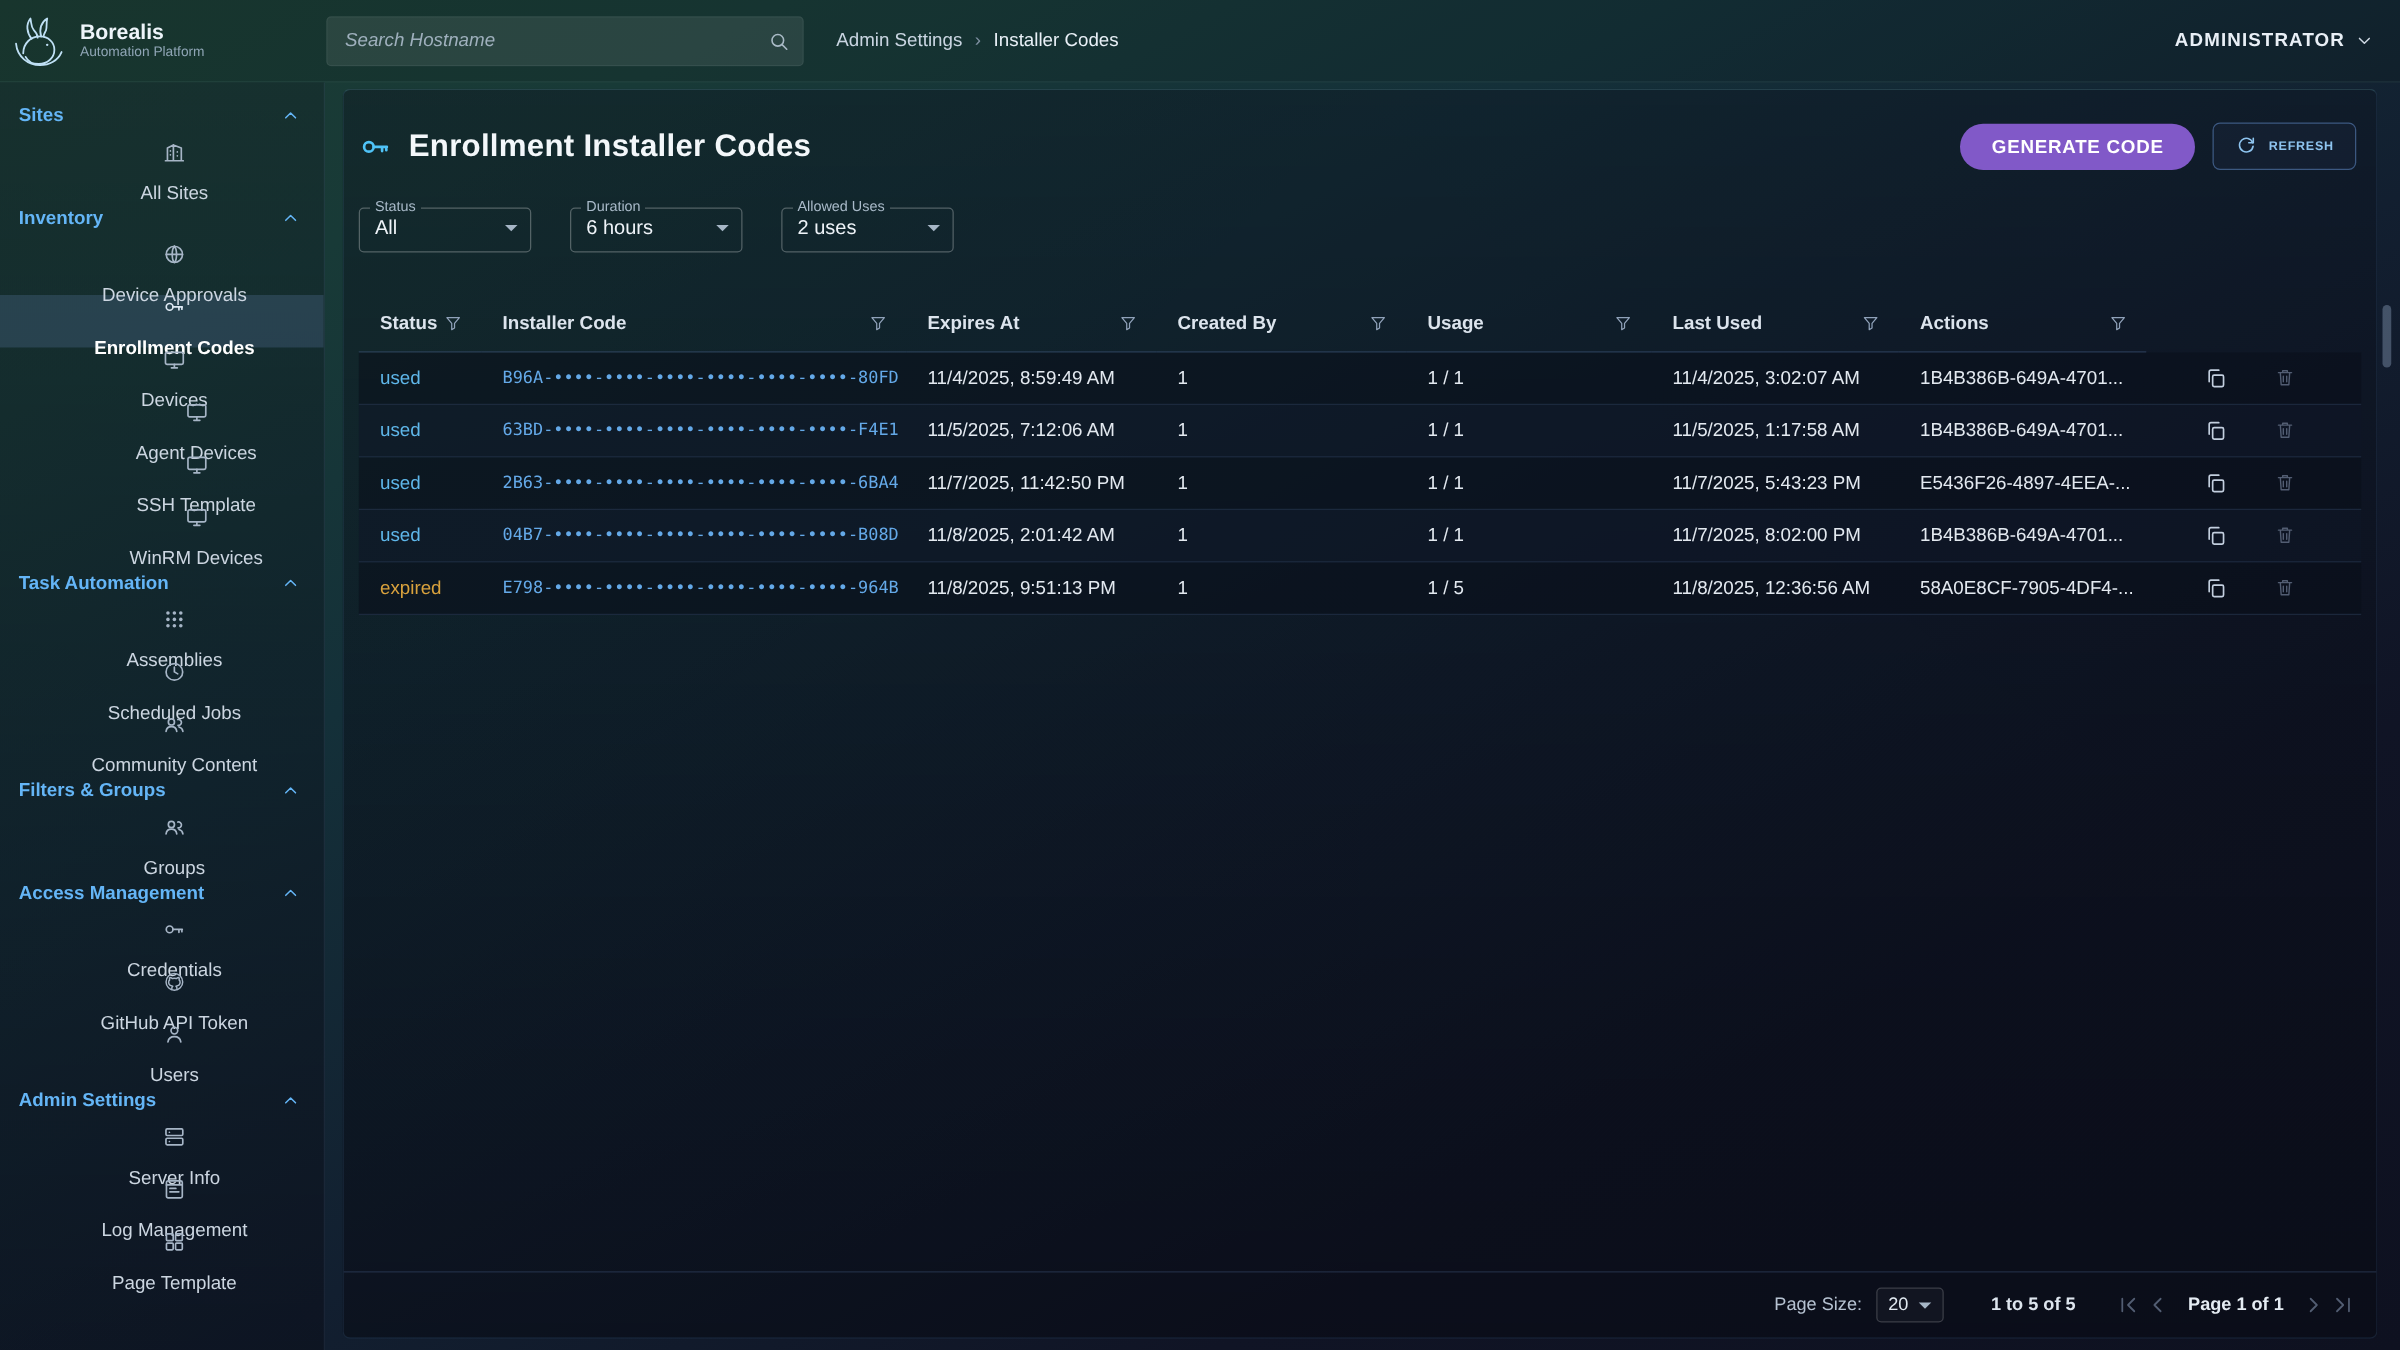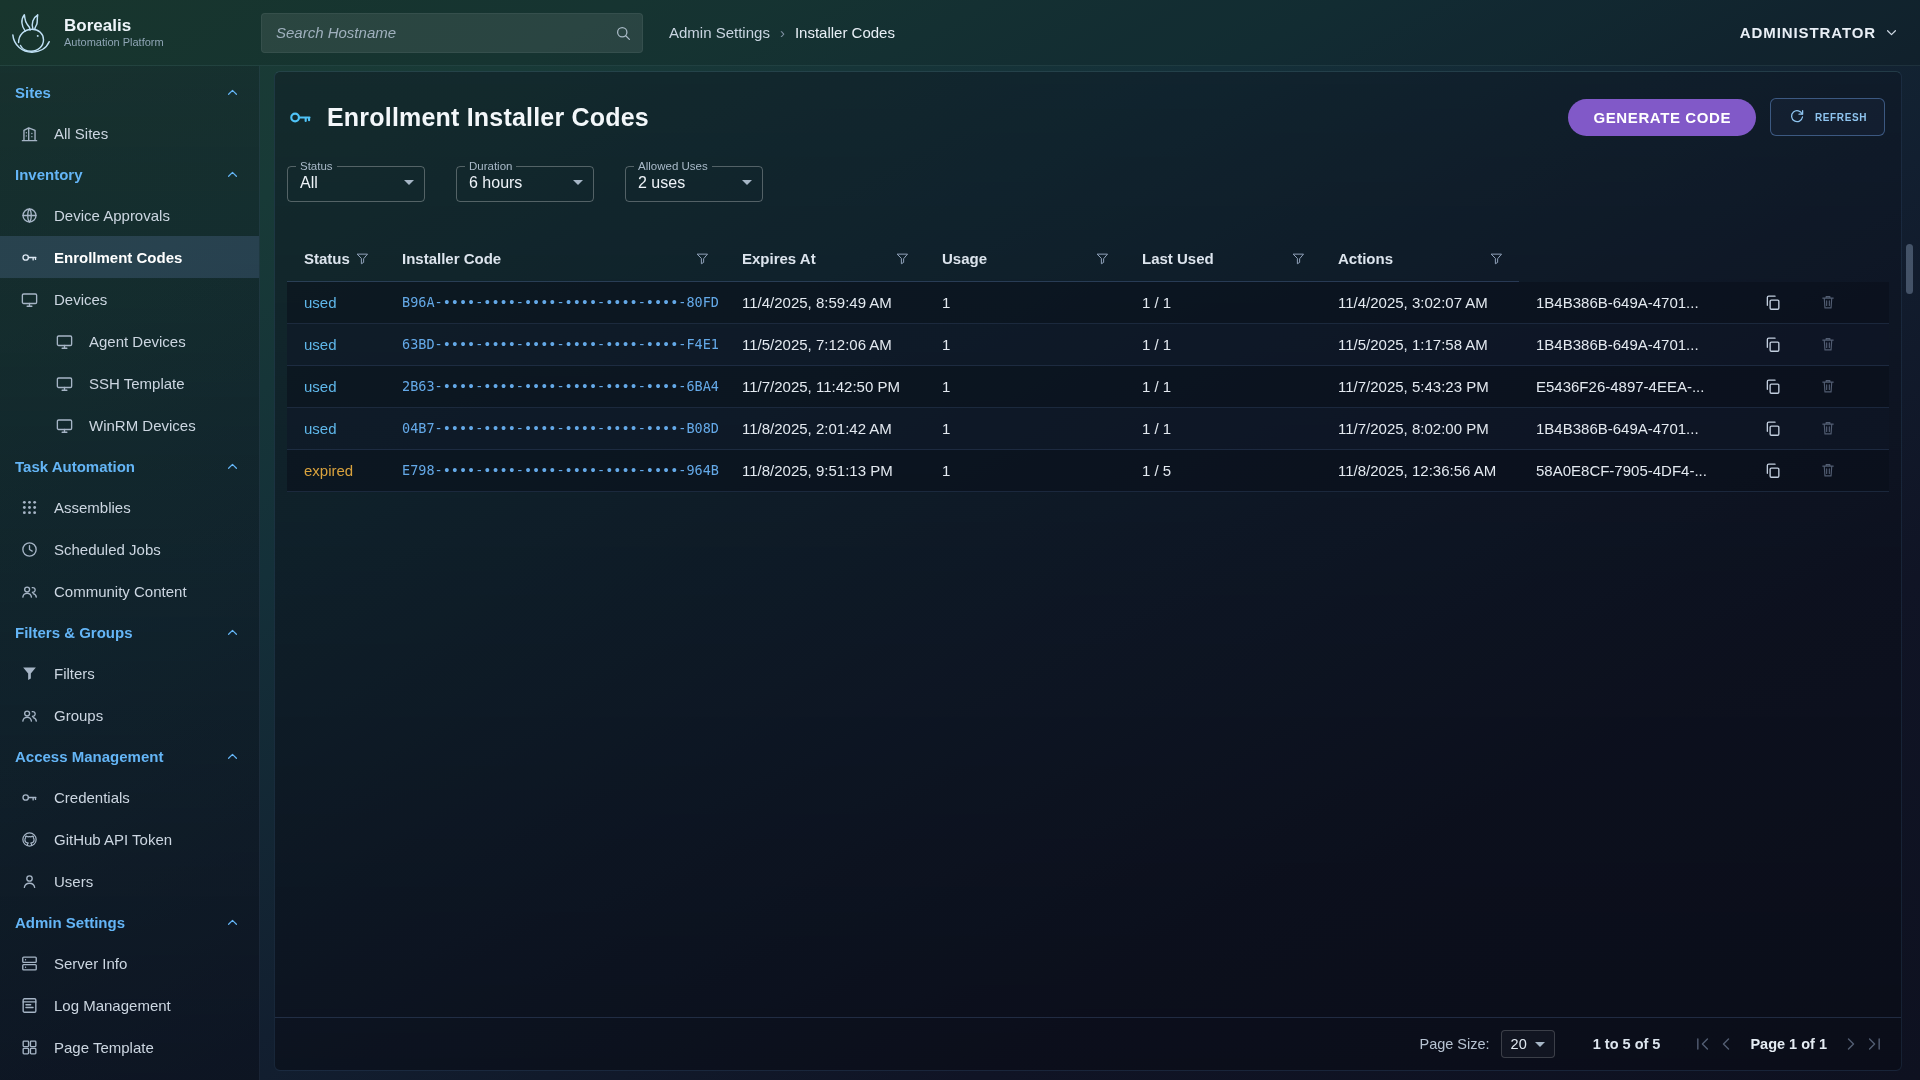--- a/index.html
+++ b/index.html
@@ -27,21 +27,21 @@
   .crumb-1{color:#c9d5e1;}
   .crumb-sep{color:#7f90a2;}
   .crumb-2{color:#e9f0f7;}
   .user{margin-left:auto;margin-right:20px;display:flex;align-items:center;gap:7px;color:#e9eff6;font-size:15px;font-weight:600;letter-spacing:.9px;cursor:pointer;}
   .user .chev{color:#cfd9e4;}
 
   
   .sidebar{grid-row:2;grid-column:1;border-right:1px solid rgba(140,180,230,.10);background:linear-gradient(180deg,rgba(14,22,30,.28),rgba(10,13,24,.55));padding-top:6px;overflow:hidden;box-sizing:border-box;}
   .nav-head{height:40px;display:flex;align-items:center;justify-content:space-between;padding:0 18px 0 15px;color:#64b5f6;font-size:15px;font-weight:700;cursor:pointer;}
   .nav-head .chev{color:#64b5f6;}
-  .nav-item{height:42px;display:flex;align-items:center;gap:15px;padding-left:20px;color:#ccd6e1;font-size:15px;cursor:pointer;}
+  .nav-item{height:42px;display:flex;align-items:center;gap:15px;padding-left:20px;color:#ccd6e1;font-size:15px;cursor:pointer;flex-direction:column;}
   .nav-item .nicon{display:flex;color:#a6b5c6;}
   .nav-item.indent{padding-left:55px;}
   .nav-item.active{background:rgba(104,132,184,.24);color:#ffffff;font-weight:600;}
   .nav-item.active .nicon{color:#dde8f3;}
 
   
   .main{grid-row:2;grid-column:2;padding:5px 18px 9px 14px;box-sizing:border-box;min-width:0;}
   .panel{position:relative;height:100%;box-sizing:border-box;display:flex;flex-direction:column;
     background:linear-gradient(180deg,rgba(12,18,30,.40),rgba(8,11,20,.56));
     border:1px solid rgba(95,150,200,.15);border-top-color:rgba(120,195,210,.22);border-radius:6px;}
@@ -253,28 +253,20 @@
       <span>Community Content</span>
     </div>
 
     <div class="nav-head">
       <span>Filters &amp; Groups</span>
       <span class="chev">
           <svg class="ln" width="17" height="17" viewBox="0 0 24 24">
             <path d="M6.5 14.5L12 9l5.5 5.5"></path>
           </svg>
         </span>
-    </div>
-    <div class="nav-item">
-      <span class="nicon">
-          <svg class="fl" width="19" height="19" viewBox="0 0 24 24">
-            <path d="M4 4.5h16l-6.3 7.6v6.2l-3.4 2v-8.2z"></path>
-          </svg>
-        </span>
-      <span>Filters</span>
     </div>
     <div class="nav-item">
       <span class="nicon">
           <svg class="ln" width="19" height="19" viewBox="0 0 24 24">
             <circle cx="9" cy="9.5" r="3.1"></circle>
             <path d="M3.6 19c.4-3 2.6-4.7 5.4-4.7s5 1.7 5.4 4.7M15.5 7.1a3 3 0 1 1 .2 5.9M16.7 14.6c2.2.5 3.6 2 3.9 4.4"></path>
           </svg>
         </span>
       <span>Groups</span>
     </div>
@@ -424,20 +416,28 @@
             </div>
           <div class="th">
               <span>Expires At</span>
               <span class="funnel">
                 <svg class="ln" width="15" height="15" viewBox="0 0 24 24" style="stroke-width:1.6">
                   <path d="M4 5h16l-6.2 7.4v5.8l-3.6 2.2v-8z"></path>
                 </svg>
               </span>
             </div>
           <div class="th">
+              <span>Created By</span>
+              <span class="funnel">
+                <svg class="ln" width="15" height="15" viewBox="0 0 24 24" style="stroke-width:1.6">
+                  <path d="M4 5h16l-6.2 7.4v5.8l-3.6 2.2v-8z"></path>
+                </svg>
+              </span>
+            </div>
+          <div class="th">
               <span>Usage</span>
               <span class="funnel">
                 <svg class="ln" width="15" height="15" viewBox="0 0 24 24" style="stroke-width:1.6">
                   <path d="M4 5h16l-6.2 7.4v5.8l-3.6 2.2v-8z"></path>
                 </svg>
               </span>
             </div>
           <div class="th">
               <span>Last Used</span>
               <span class="funnel">

